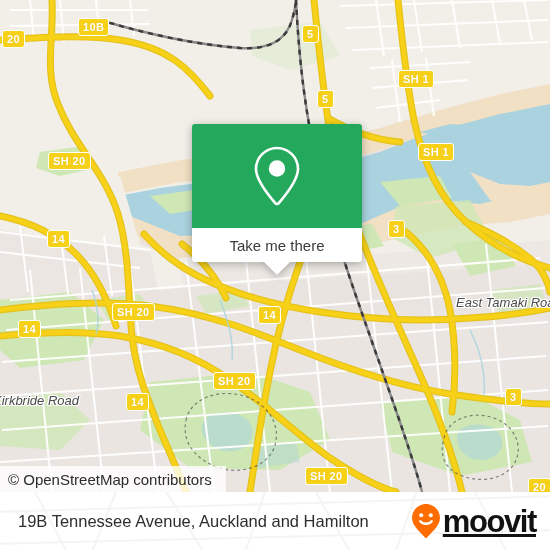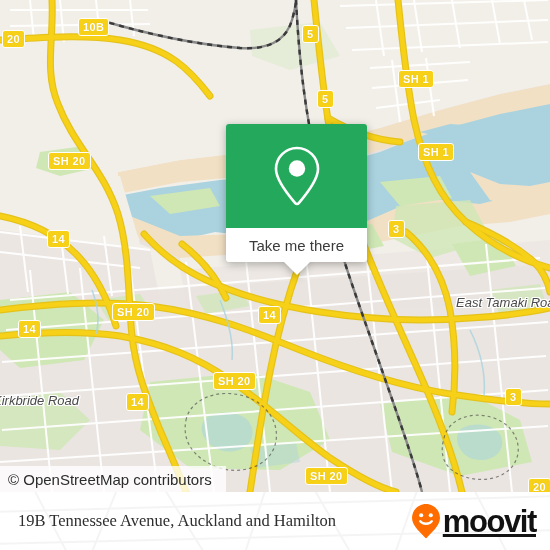--- a/index.html
+++ b/index.html
@@ -61,23 +61,22 @@
     text-shadow:
       -1.2px 0 #fff, 1.2px 0 #fff, 0 -1.2px #fff, 0 1.2px #fff,
       -1px -1px #fff, 1px -1px #fff, -1px 1px #fff, 1px 1px #fff;
   }
 
   
   #popup-card {
     position: absolute;
     left: 192px;
     top: 124px;
-    width: 141px;
+    width: 170px;
     filter: drop-shadow(0 2px 4px rgba(0,0,0,.30));
-    margin-left: 34px;
   }
   .card-head {
     background: #24a95c;
     height: 104px;
     border-radius: 3px 3px 0 0;
     display: flex;
     align-items: center;
     justify-content: center;
   }
   .card-foot {
@@ -137,21 +136,21 @@
     overflow: hidden;
   }
   #footer-watermark {
     position: absolute;
     left: 0; top: 0; right: 0; bottom: 0;
     pointer-events: none;
     opacity: .5;
   }
   #footer-address {
     position: relative;
-    font-family: Liberation Serif, serif;
+    font-family: Liberation Sans, sans-serif;
     font-size: 16.5px;
     color: #2e2e2e;
     white-space: nowrap;
   }
   #brand {
     position: relative;
     display: flex;
     align-items: center;
     gap: 2px;
   }

